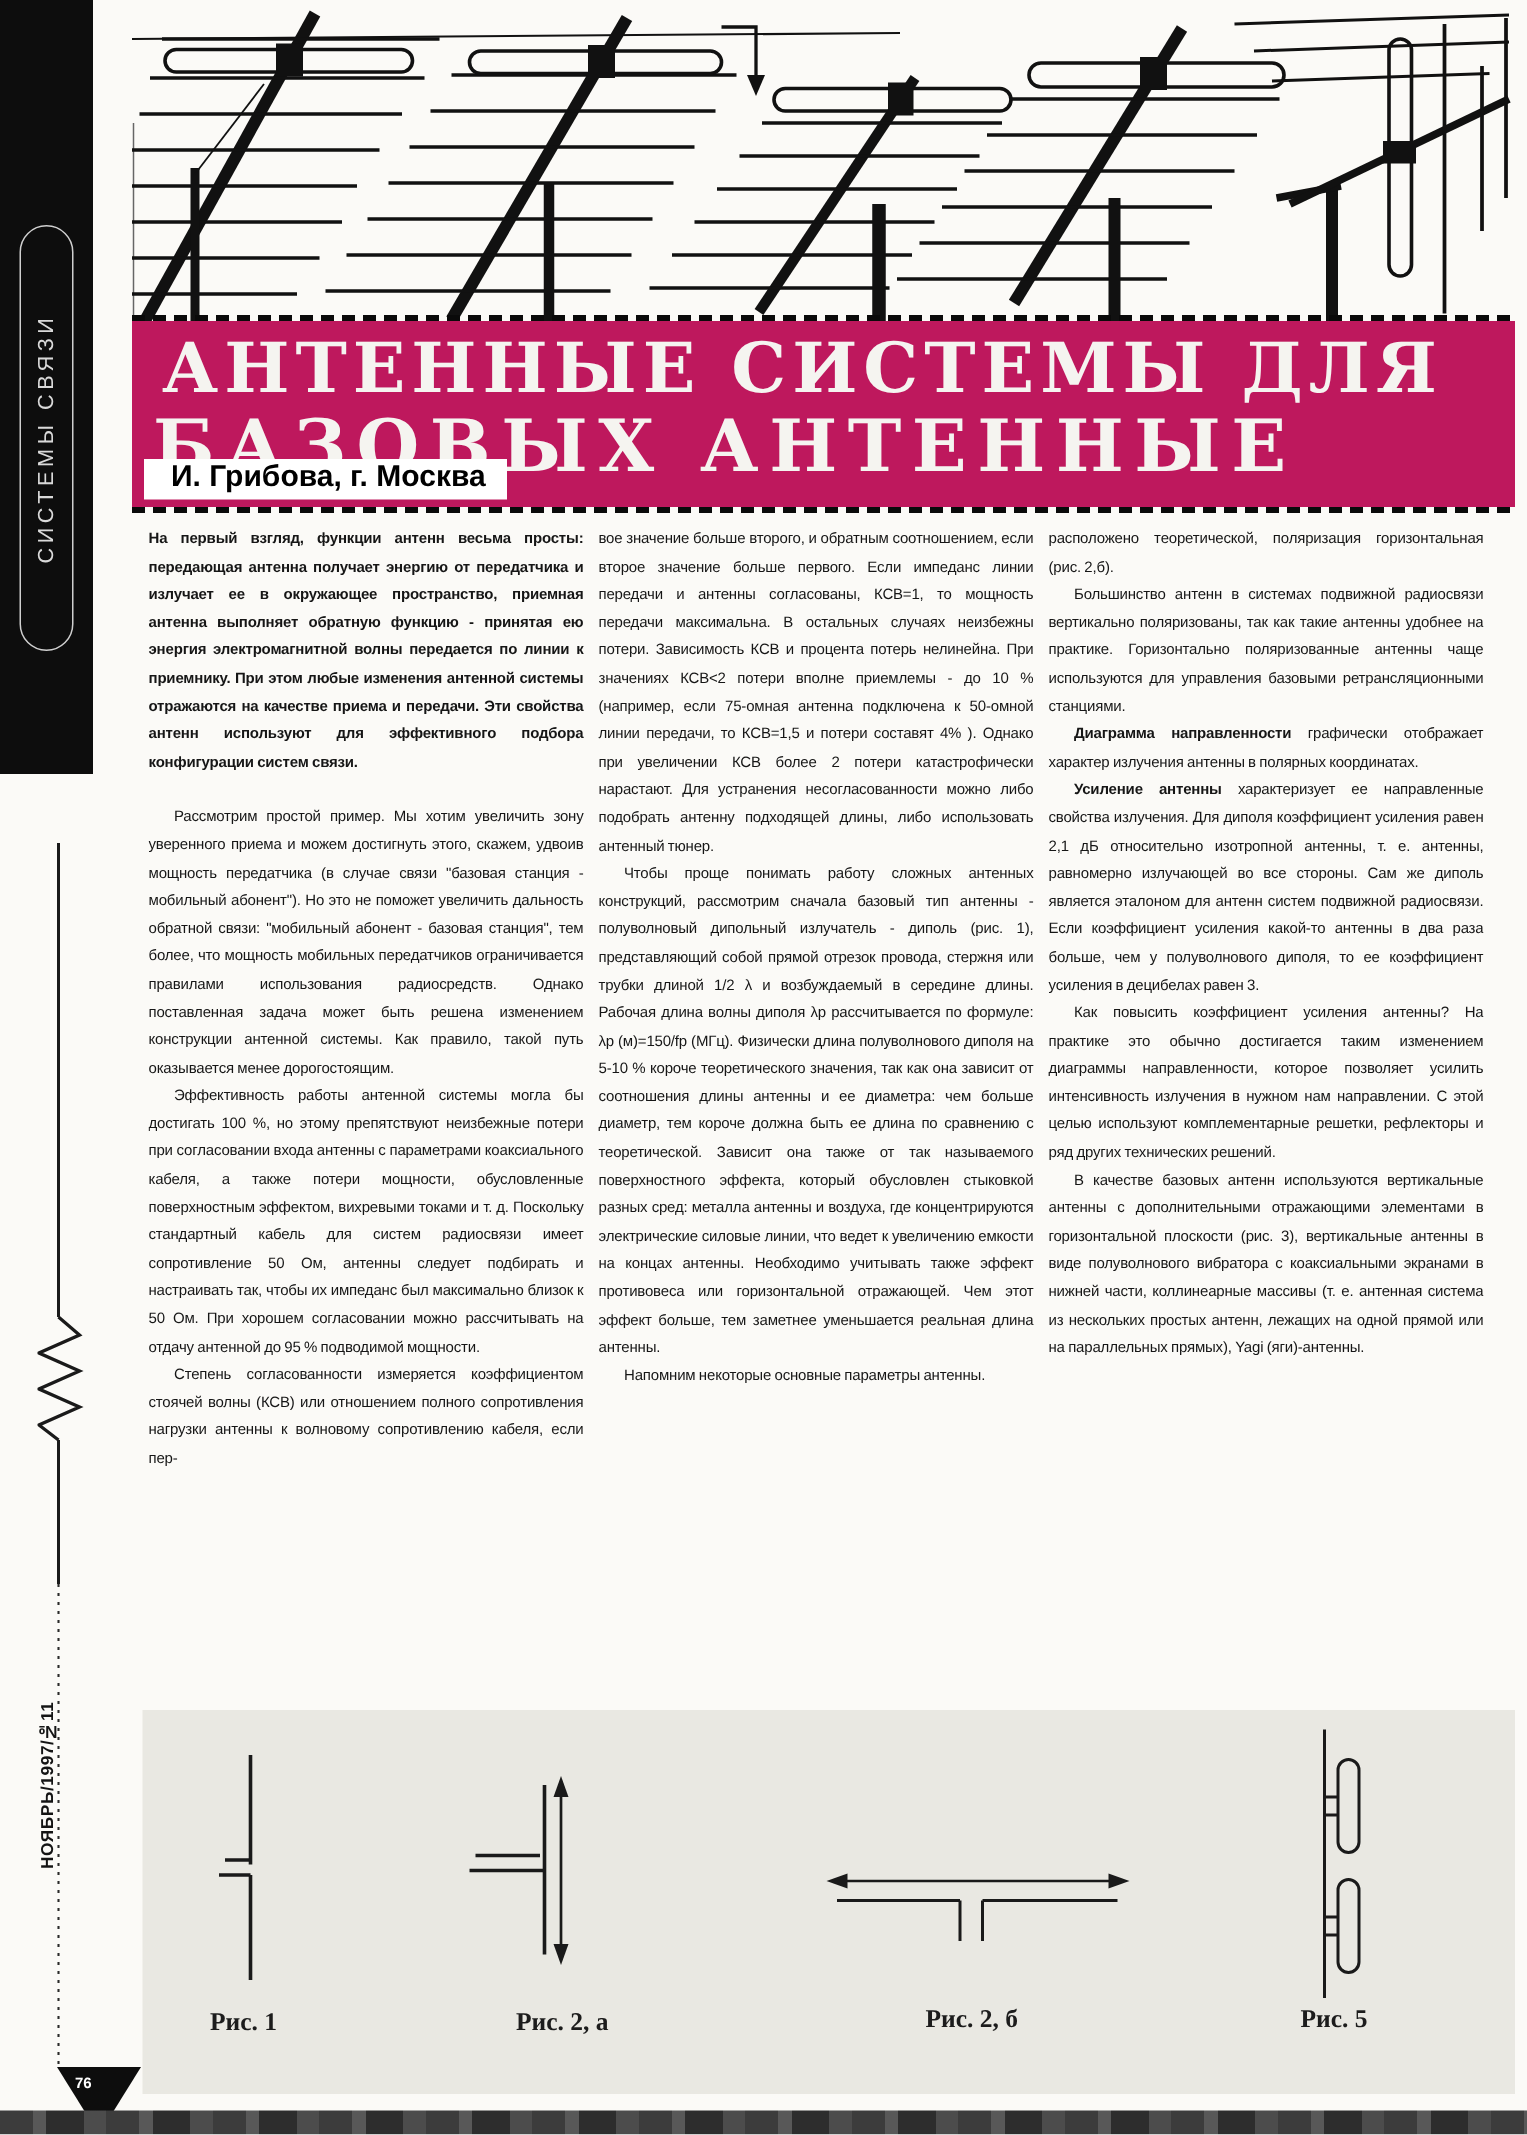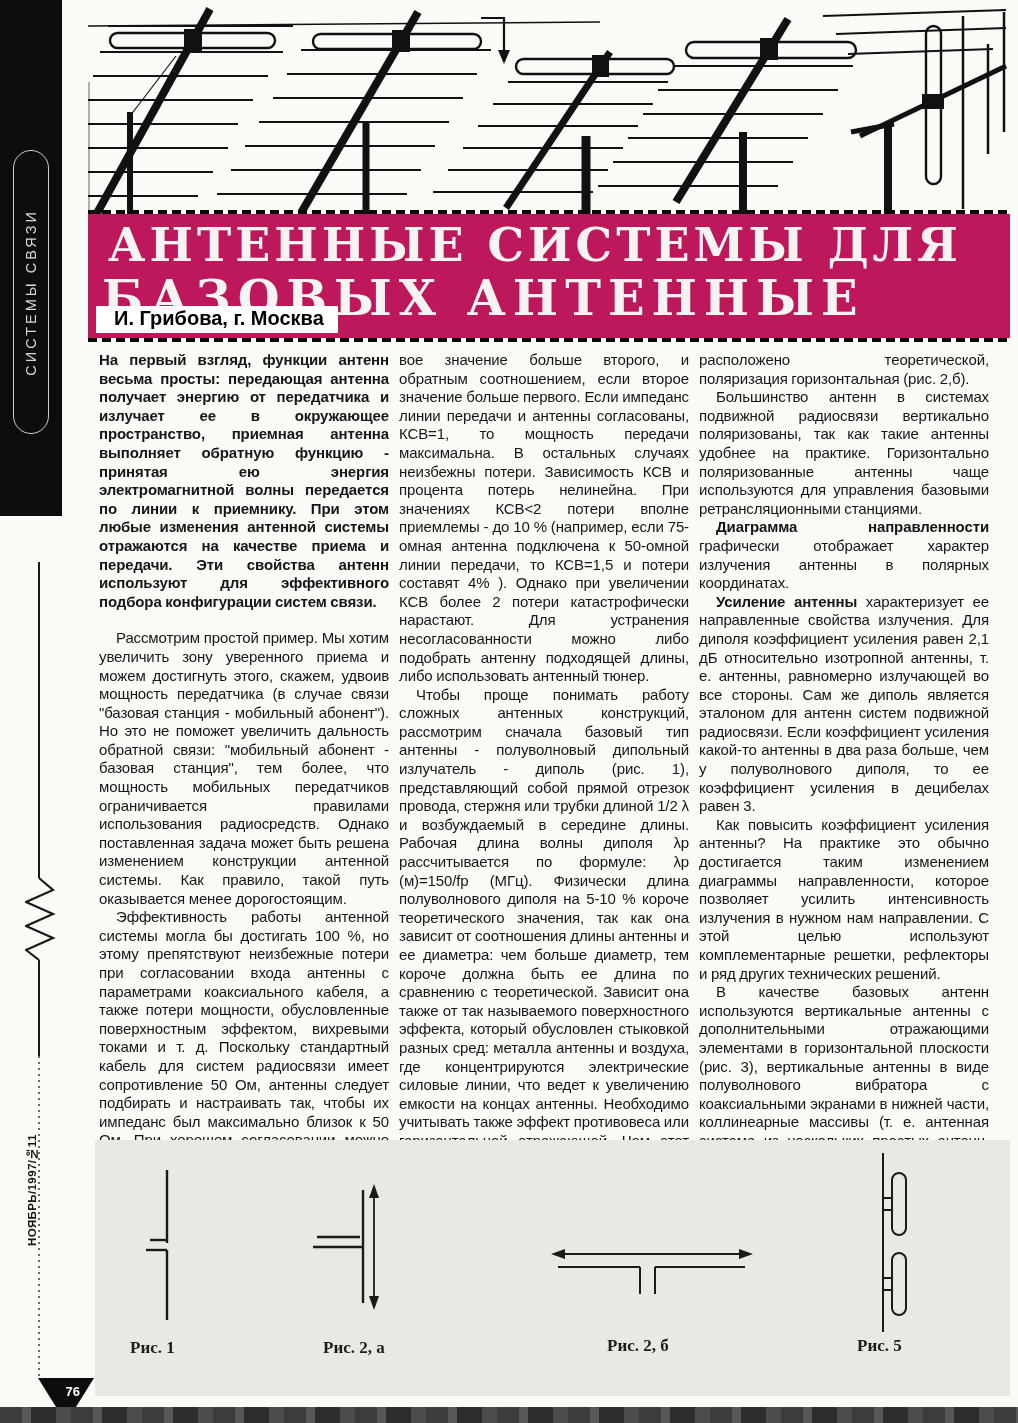--- a/index.html
+++ b/index.html
@@ -10,54 +10,54 @@
   .side-bar{position:absolute;left:0;top:0;width:62px;height:516px;background:#0d0d0d;}
   .side-capsule{position:absolute;left:13px;top:150px;width:34px;height:282px;
         border:1.5px solid #cfcfcf;border-radius:18px;display:flex;align-items:center;justify-content:center;}
   .vtext{writing-mode:vertical-rl;transform:rotate(180deg);white-space:nowrap;}
   .side-label{color:#d9d9d9;font-size:14.5px;letter-spacing:3px;}
 
   
   .margin-svg{position:absolute;left:25px;top:540px;}
   .issue-label{position:absolute;left:26px;top:1136px;height:108px;font-weight:700;
         font-size:11.5px;color:#141414;letter-spacing:0.4px;background:#fbfaf7;padding:2px 0;}
-  .page-num{position:absolute;left:50px;top:1384px;width:30px;text-align:right;
-        color:#fff;font-weight:700;font-size:13px;}
+  .page-num{position:absolute;left:50px;top:1384px;width:30px;text-align:left;
+        color:#fff;font-weight:700;font-size:10px;}
 
   
   .art{position:absolute;left:88px;top:4px;}
 
   
   .title-band{position:absolute;left:88px;top:214px;width:922px;height:124px;background:#be185d;}
   .title-band::before,.title-band::after{content:"";position:absolute;left:0;right:0;height:4px;
         background:repeating-linear-gradient(90deg,#0a0a0a 0 9px,transparent 9px 14px);}
   .title-band::before{top:-4px;}
   .title-band::after{bottom:-4px;}
   .title-l1{position:absolute;left:20px;top:4px;color:#f5f4f0;font-family:"DejaVu Serif",serif;
         font-weight:700;font-size:46px;letter-spacing:4px;white-space:nowrap;}
   .title-l2{position:absolute;left:14px;top:56px;color:#f5f4f0;font-family:"DejaVu Serif",serif;
         font-weight:700;font-size:48px;letter-spacing:7px;white-space:nowrap;}
   .author-box{position:absolute;left:8px;bottom:5px;background:#fff;color:#000;
         font-weight:700;font-size:20px;padding:1px 14px 3px 18px;}
 
   
   .cols{position:absolute;left:99px;top:351px;width:890px;height:792px;display:flex;gap:10px;overflow:hidden;}
-  .col{flex:1 1 0;font-size:15px;line-height:18.6px;text-align:justify;
+  .col{flex:1 1 0;font-size:10px;line-height:18.6px;text-align:justify;
         letter-spacing:-0.12px;word-spacing:-0.4px;}
   .col p{margin:0;text-indent:17px;}
   .col p.noind{text-indent:0;}
   .col p.lead{font-weight:700;}
   .col p.gap{margin-top:18px;}
   .col b{font-weight:700;}
 
   
   .figpanel{position:absolute;left:95px;top:1140px;width:915px;height:256px;background:#e9e8e2;}
   .figlabel{position:absolute;font-family:"Liberation Serif",serif;font-weight:700;
-        font-size:17px;color:#1c1c1c;white-space:nowrap;}
-  #lab1{left:35px;top:198px;} #lab2a{left:228px;top:198px;}
+        font-size:17px;color:#1c1c1c;white-space:nowrap;margin-left:10px;}
+  #lab1{left:35px;top:198px;} #lab2a{left:239px;top:198px;}
   #lab2b{left:512px;top:196px;} #lab3{left:762px;top:196px;}
 
   
   .bottom-band{position:absolute;left:0;top:1407px;width:1018px;height:16px;
         background:repeating-linear-gradient(90deg,#3c3c3c 0 22px,#585858 22px 31px,#2d2d2d 31px 56px,#4c4c4c 56px 71px);}
   svg{display:block;}
 </style>
 </head>
 <body>
 

